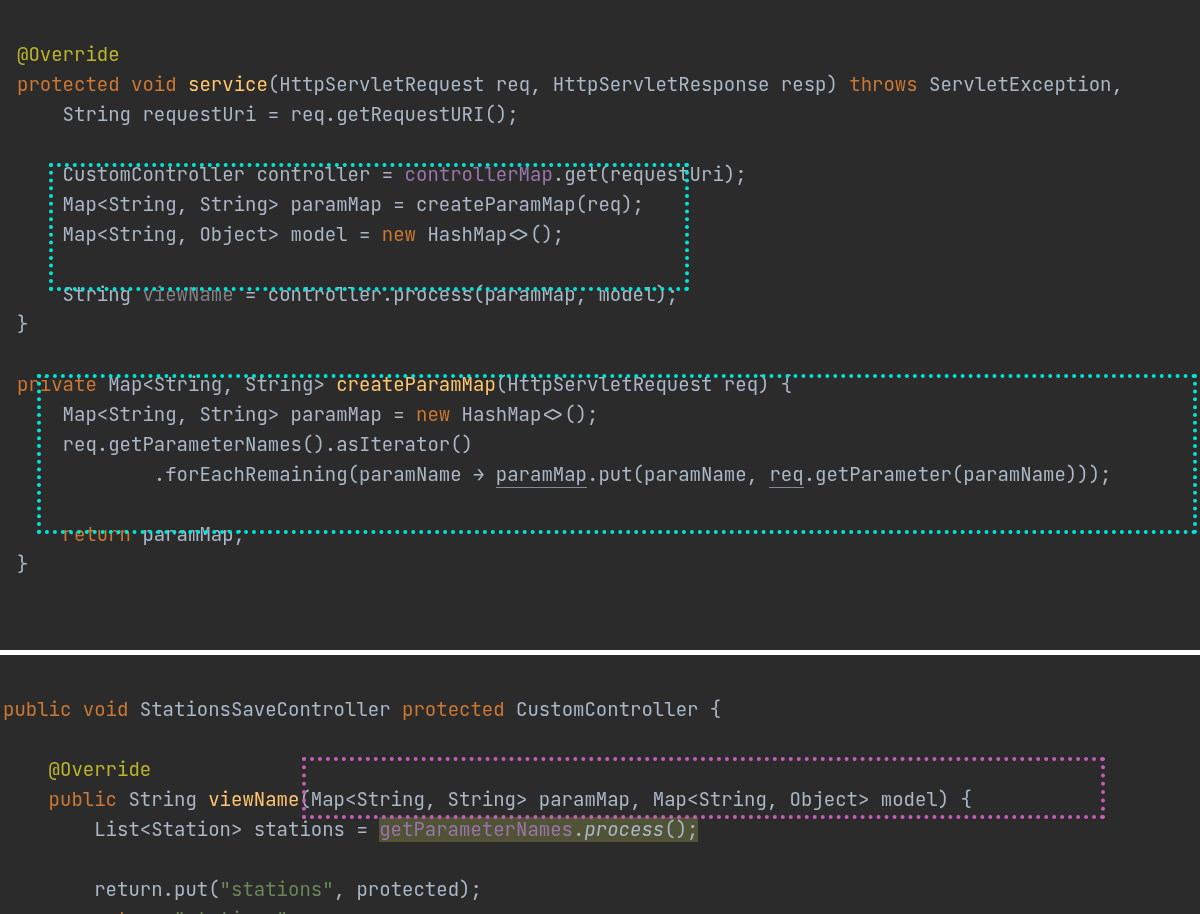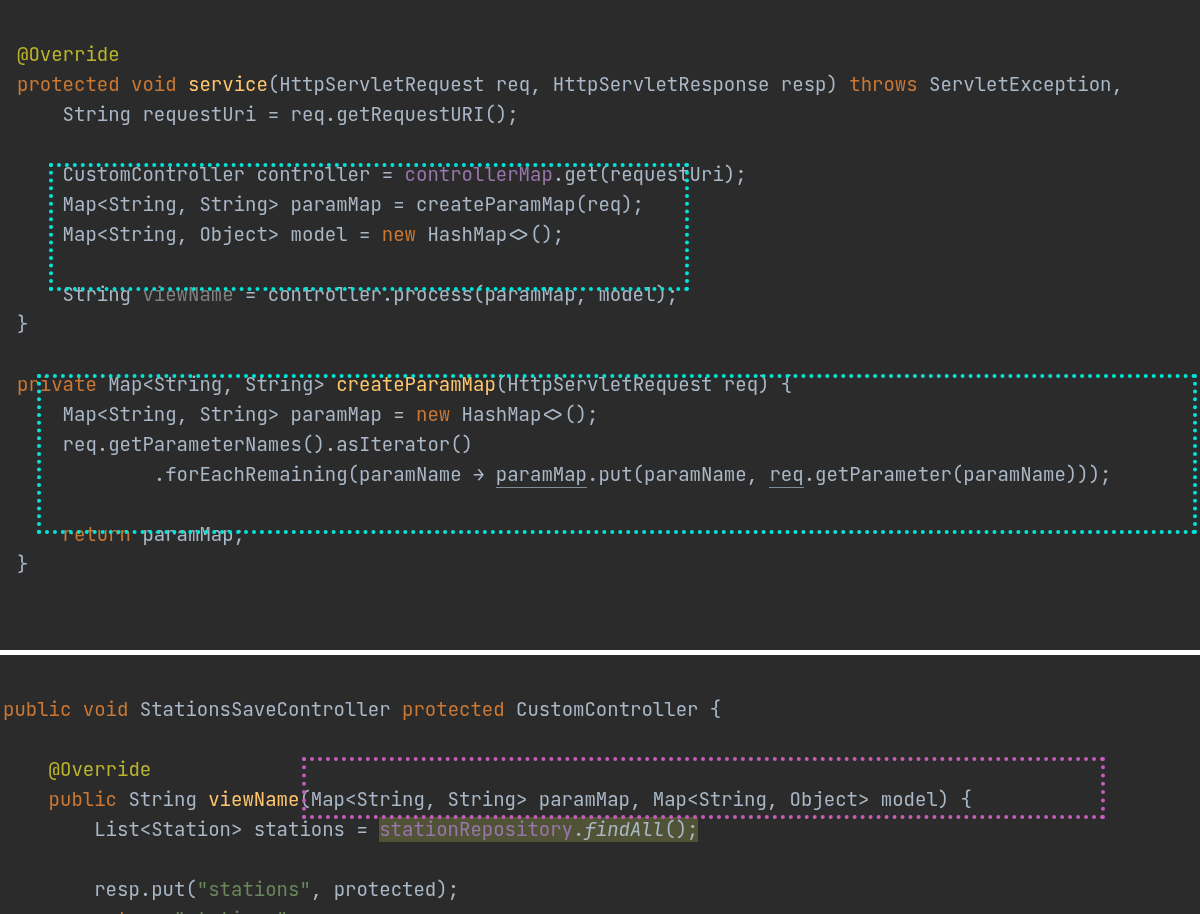--- a/index.html
+++ b/index.html
@@ -74,19 +74,19 @@
 <div class="box cyan" style="left:37px; top:374px; width:1160px; height:160px;"></div>
 </div>
 
 <div class="divider"></div>
 
 <div class="pane" style="padding-left:3px;">
 <span class="kw">public</span> <span class="kw">void</span><span class="pt"> StationsSaveController </span><span class="kw">protected</span><span class="pt"> CustomController {</span>
 <span class="pt"></span>
     <span class="ann">@Override</span>
     <span class="kw">public</span><span class="pt"> String </span><span class="fn">viewName</span><span class="pt">(Map&lt;String, String&gt; paramMap, Map&lt;String, Object&gt; model) {</span>
-<span class="pt">        List&lt;Station&gt; stations = </span><span class="hl"><span class="fld">stationRepository</span><span class="pt">.</span><span class="pt it">findAll</span><span class="pt">();</span></span>
+<span class="pt">        List&lt;Station&gt; stations = </span><span class="hl"><span class="fld">getParameterNames</span><span class="pt">.</span><span class="pt it">process</span><span class="pt">();</span></span>
 <span class="pt"></span>
-<span class="pt">        resp.put(</span><span class="str">"stations"</span><span class="pt">, protected);</span>
+<span class="pt">        return.put(</span><span class="str">"stations"</span><span class="pt">, protected);</span>
         <span class="kw">return</span><span class="pt"> </span><span class="str">"stations"</span><span class="pt">;</span>
 
 <div class="box magenta" style="left:302px; top:102px; width:803px; height:62px;"></div>
 </div>
 
 </body></html>

